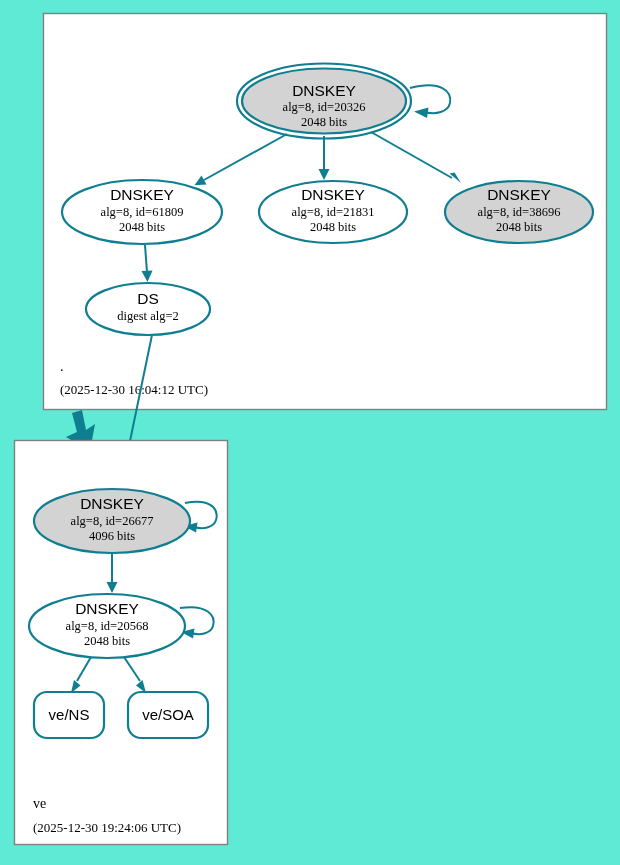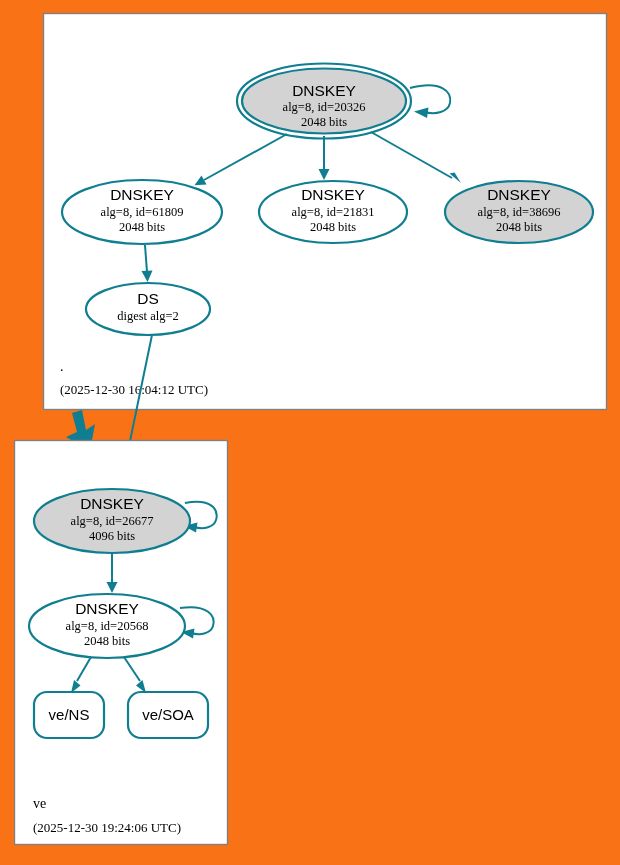--- a/index.html
+++ b/index.html
@@ -4,21 +4,21 @@
 <style>
   html, body {
     margin: 0;
     padding: 0;
     background: #ffffff;
   }
   #canvas {
     position: relative;
     width: 620px;
     height: 865px;
-    background: #f97316;
+    background: #5eead4;
     font-family: "Liberation Sans", sans-serif;
     overflow: hidden;
   }
   svg#graph {
     position: absolute;
     left: 0;
     top: 0;
     width: 620px;
     height: 865px;
   }

